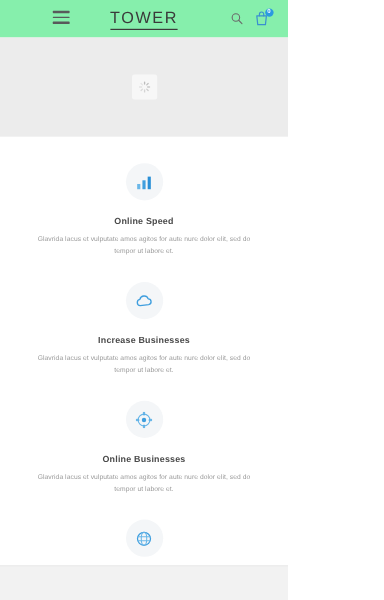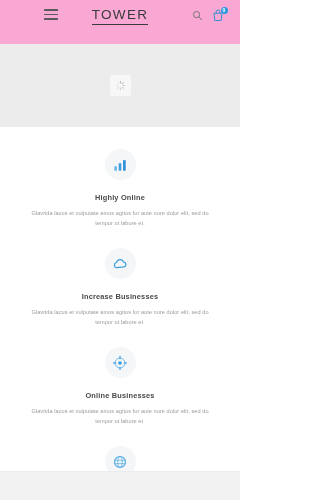--- a/index.html
+++ b/index.html
@@ -18,22 +18,22 @@
   .page {
     width: 240px;
     height: 500px;
     position: relative;
     background: #ffffff;
     overflow: hidden;
   }
 
   
   .header {
-    height: 44px;
-    background: #f9a8d4;
+    height: 31px;
+    background: #86efac;
     display: flex;
     align-items: center;
     position: relative;
   }
 
   .menu-btn {
     position: absolute;
     left: 44px;
     top: 9px;
     width: 14px;
@@ -236,21 +236,21 @@
   <div class="features">
 
     <div class="feature">
       <div class="feature-icon-circle">
         <svg width="14" height="14" viewBox="0 0 16 16">
           <rect x="1.5" y="9.5" width="3" height="5" fill="#6ab7e8"></rect>
           <rect x="6.5" y="6" width="3" height="8.5" fill="#3f9ede"></rect>
           <rect x="11.5" y="2.5" width="3" height="12" fill="#2a8fd6"></rect>
         </svg>
       </div>
-      <div class="feature-title">Highly Online</div>
+      <div class="feature-title">Online Speed</div>
       <p class="feature-desc">Glavrida lacus et vulputate amos agitos for aute nure dolor elit, sed do tempor ut labore et.</p>
     </div>
 
     <div class="feature">
       <div class="feature-icon-circle">
         <svg width="15" height="14" viewBox="0 0 18 14">
           <path d="M4.6 11.4 a3.1 3.1 0 0 1 -0.3 -6.15 a4.3 4.3 0 0 1 8.3 -0.55 a2.9 2.9 0 0 1 0.5 5.75 z" fill="none" stroke="#3f9ede" stroke-width="1.35" stroke-linejoin="round" stroke-linecap="round"></path>
         </svg>
       </div>
       <div class="feature-title">Increase Businesses</div>

